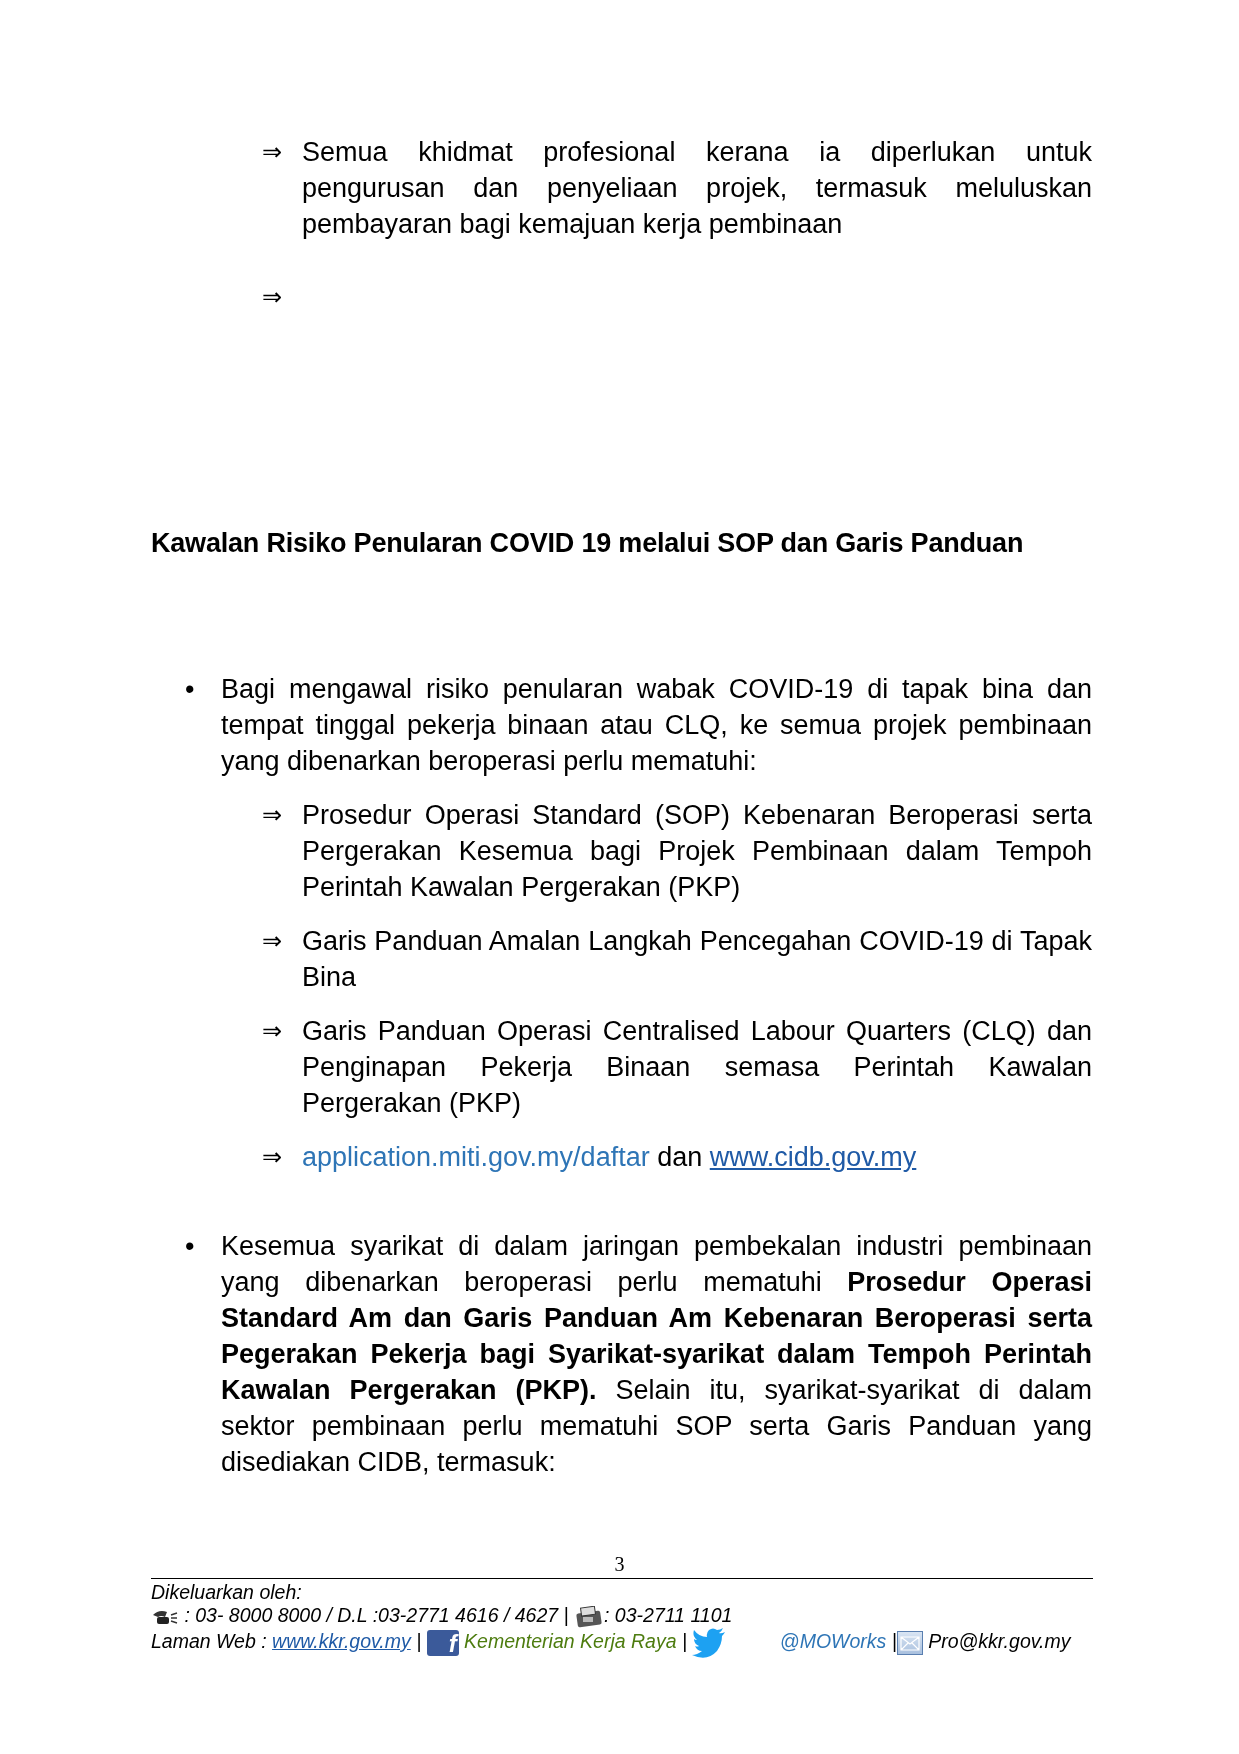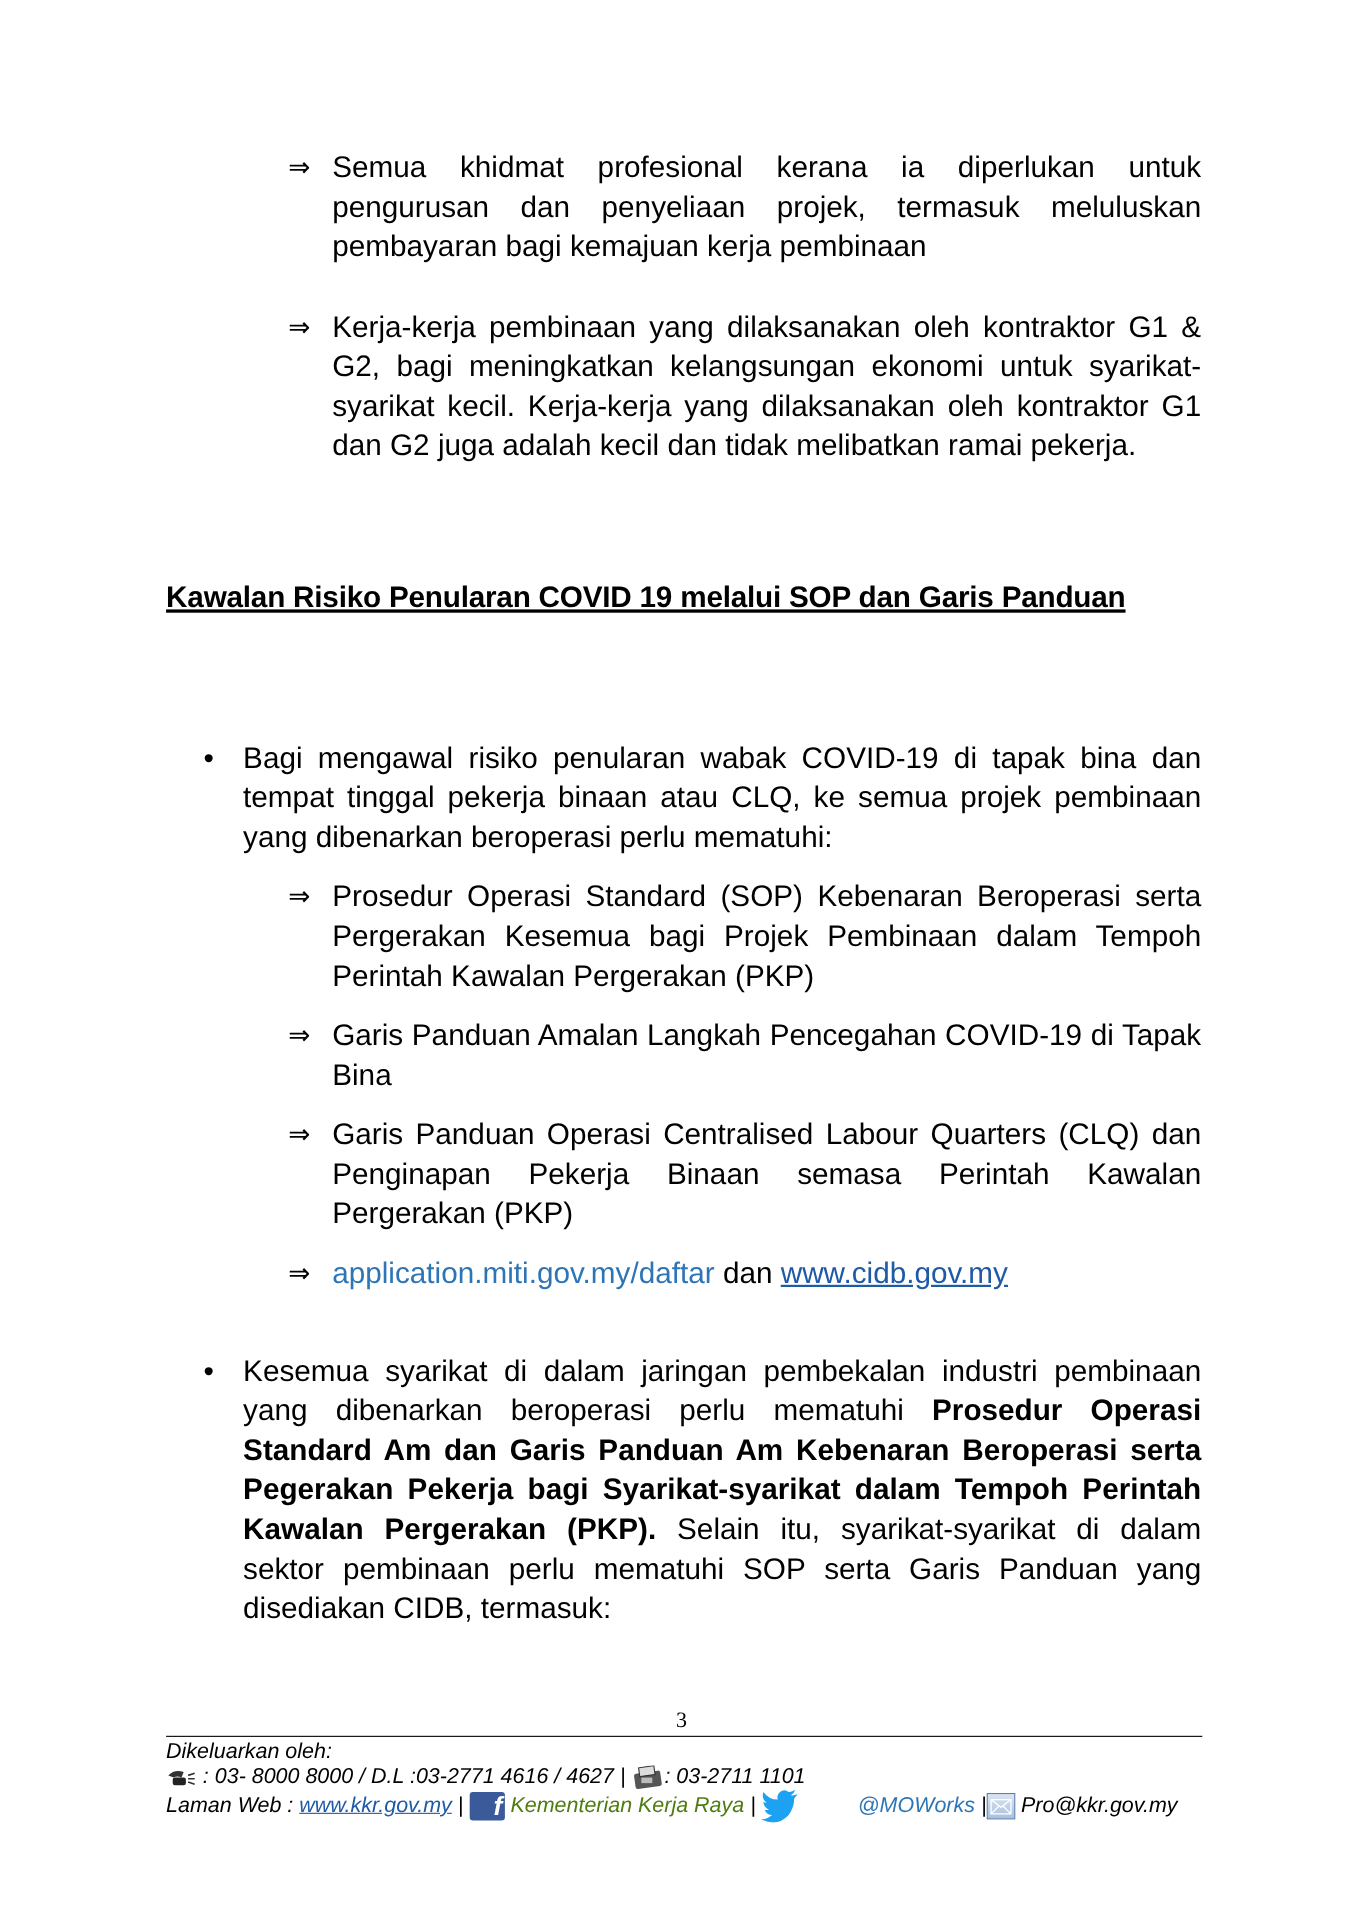--- a/index.html
+++ b/index.html
@@ -6,21 +6,21 @@
   body { width: 1239px; height: 1754px; position: relative; overflow: hidden;
          font-family: "Liberation Sans", sans-serif; color: #000; }
   .page { position: absolute; left: 0; top: 0; width: 1239px; height: 1754px; }
   .arrow-item { position: absolute; left: 262px; width: 830px; font-size: 27px; line-height: 36px; }
   .arrow-item .arrow { position: absolute; left: 0; top: 0; font-size: 24px; font-family: "DejaVu Sans", sans-serif; }
   .arrow-item .text { position: absolute; left: 40px; right: 0; text-align: justify; text-align-last: left; }
   .bullet-item { position: absolute; left: 185px; width: 907px; font-size: 27px; line-height: 36px; }
   .bullet-item .dot { position: absolute; left: 0; top: 0; }
   .bullet-item .text { position: absolute; left: 36px; right: 0; text-align: justify; text-align-last: left; }
   .heading { position: absolute; left: 151px; width: 940px; font-size: 27px; line-height: 37px;
-             font-weight: bold; text-decoration: underline; text-decoration-thickness: 3px;
+             font-weight: bold; text-decoration-thickness: 3px;
              text-align: justify; text-align-last: left; letter-spacing: -0.2px; }
   .justify-full { text-align-last: justify !important; }
   .link-plain { color: #2e75b6; text-decoration: none; }
   .link-under { color: #1f5aa6; text-decoration: underline; }
   .page-num { position: absolute; left: 0; width: 1239px; top: 1553px; text-align: center;
               font-family: "Liberation Serif", serif; font-size: 20px; }
   .footer-rule { position: absolute; left: 151px; width: 942px; top: 1578px; border-top: 1.5px solid #000; }
   .footer { position: absolute; left: 151px; top: 1581px; width: 960px; font-size: 19.5px; line-height: 23px; font-style: italic; }
   .footer .bold { font-weight: bold; }
   .ico { display: inline-block; vertical-align: middle; }
@@ -37,21 +37,20 @@
 <body>
 
 <div class="page">
 
   <div class="arrow-item" style="top:134px;height:110px;">
     <span class="arrow">⇒</span>
     <div class="text">Semua khidmat profesional kerana ia diperlukan untuk pengurusan dan penyeliaan projek, termasuk meluluskan pembayaran bagi kemajuan kerja pembinaan</div>
   </div>
   <div class="arrow-item" style="top:279px;height:180px;">
     <span class="arrow">⇒</span>
-    <div class="text">Kerja-kerja pembinaan yang dilaksanakan oleh kontraktor G1 &amp; G2, bagi meningkatkan kelangsungan ekonomi untuk syarikat-syarikat kecil. Kerja-kerja yang dilaksanakan oleh kontraktor G1 dan G2 juga adalah kecil dan tidak melibatkan ramai pekerja.</div>
   </div>
 
   <div class="heading" style="top:525px;">Kawalan Risiko Penularan COVID 19 melalui SOP dan Garis Panduan</div>
 
   <div class="bullet-item" style="top:671px;height:110px;">
     <span class="dot">•</span>
     <div class="text">Bagi mengawal risiko penularan wabak COVID-19 di tapak bina dan tempat tinggal pekerja binaan atau CLQ, ke semua projek pembinaan yang dibenarkan beroperasi perlu mematuhi:</div>
   </div>
 
   <div class="arrow-item" style="top:797px;height:110px;">

